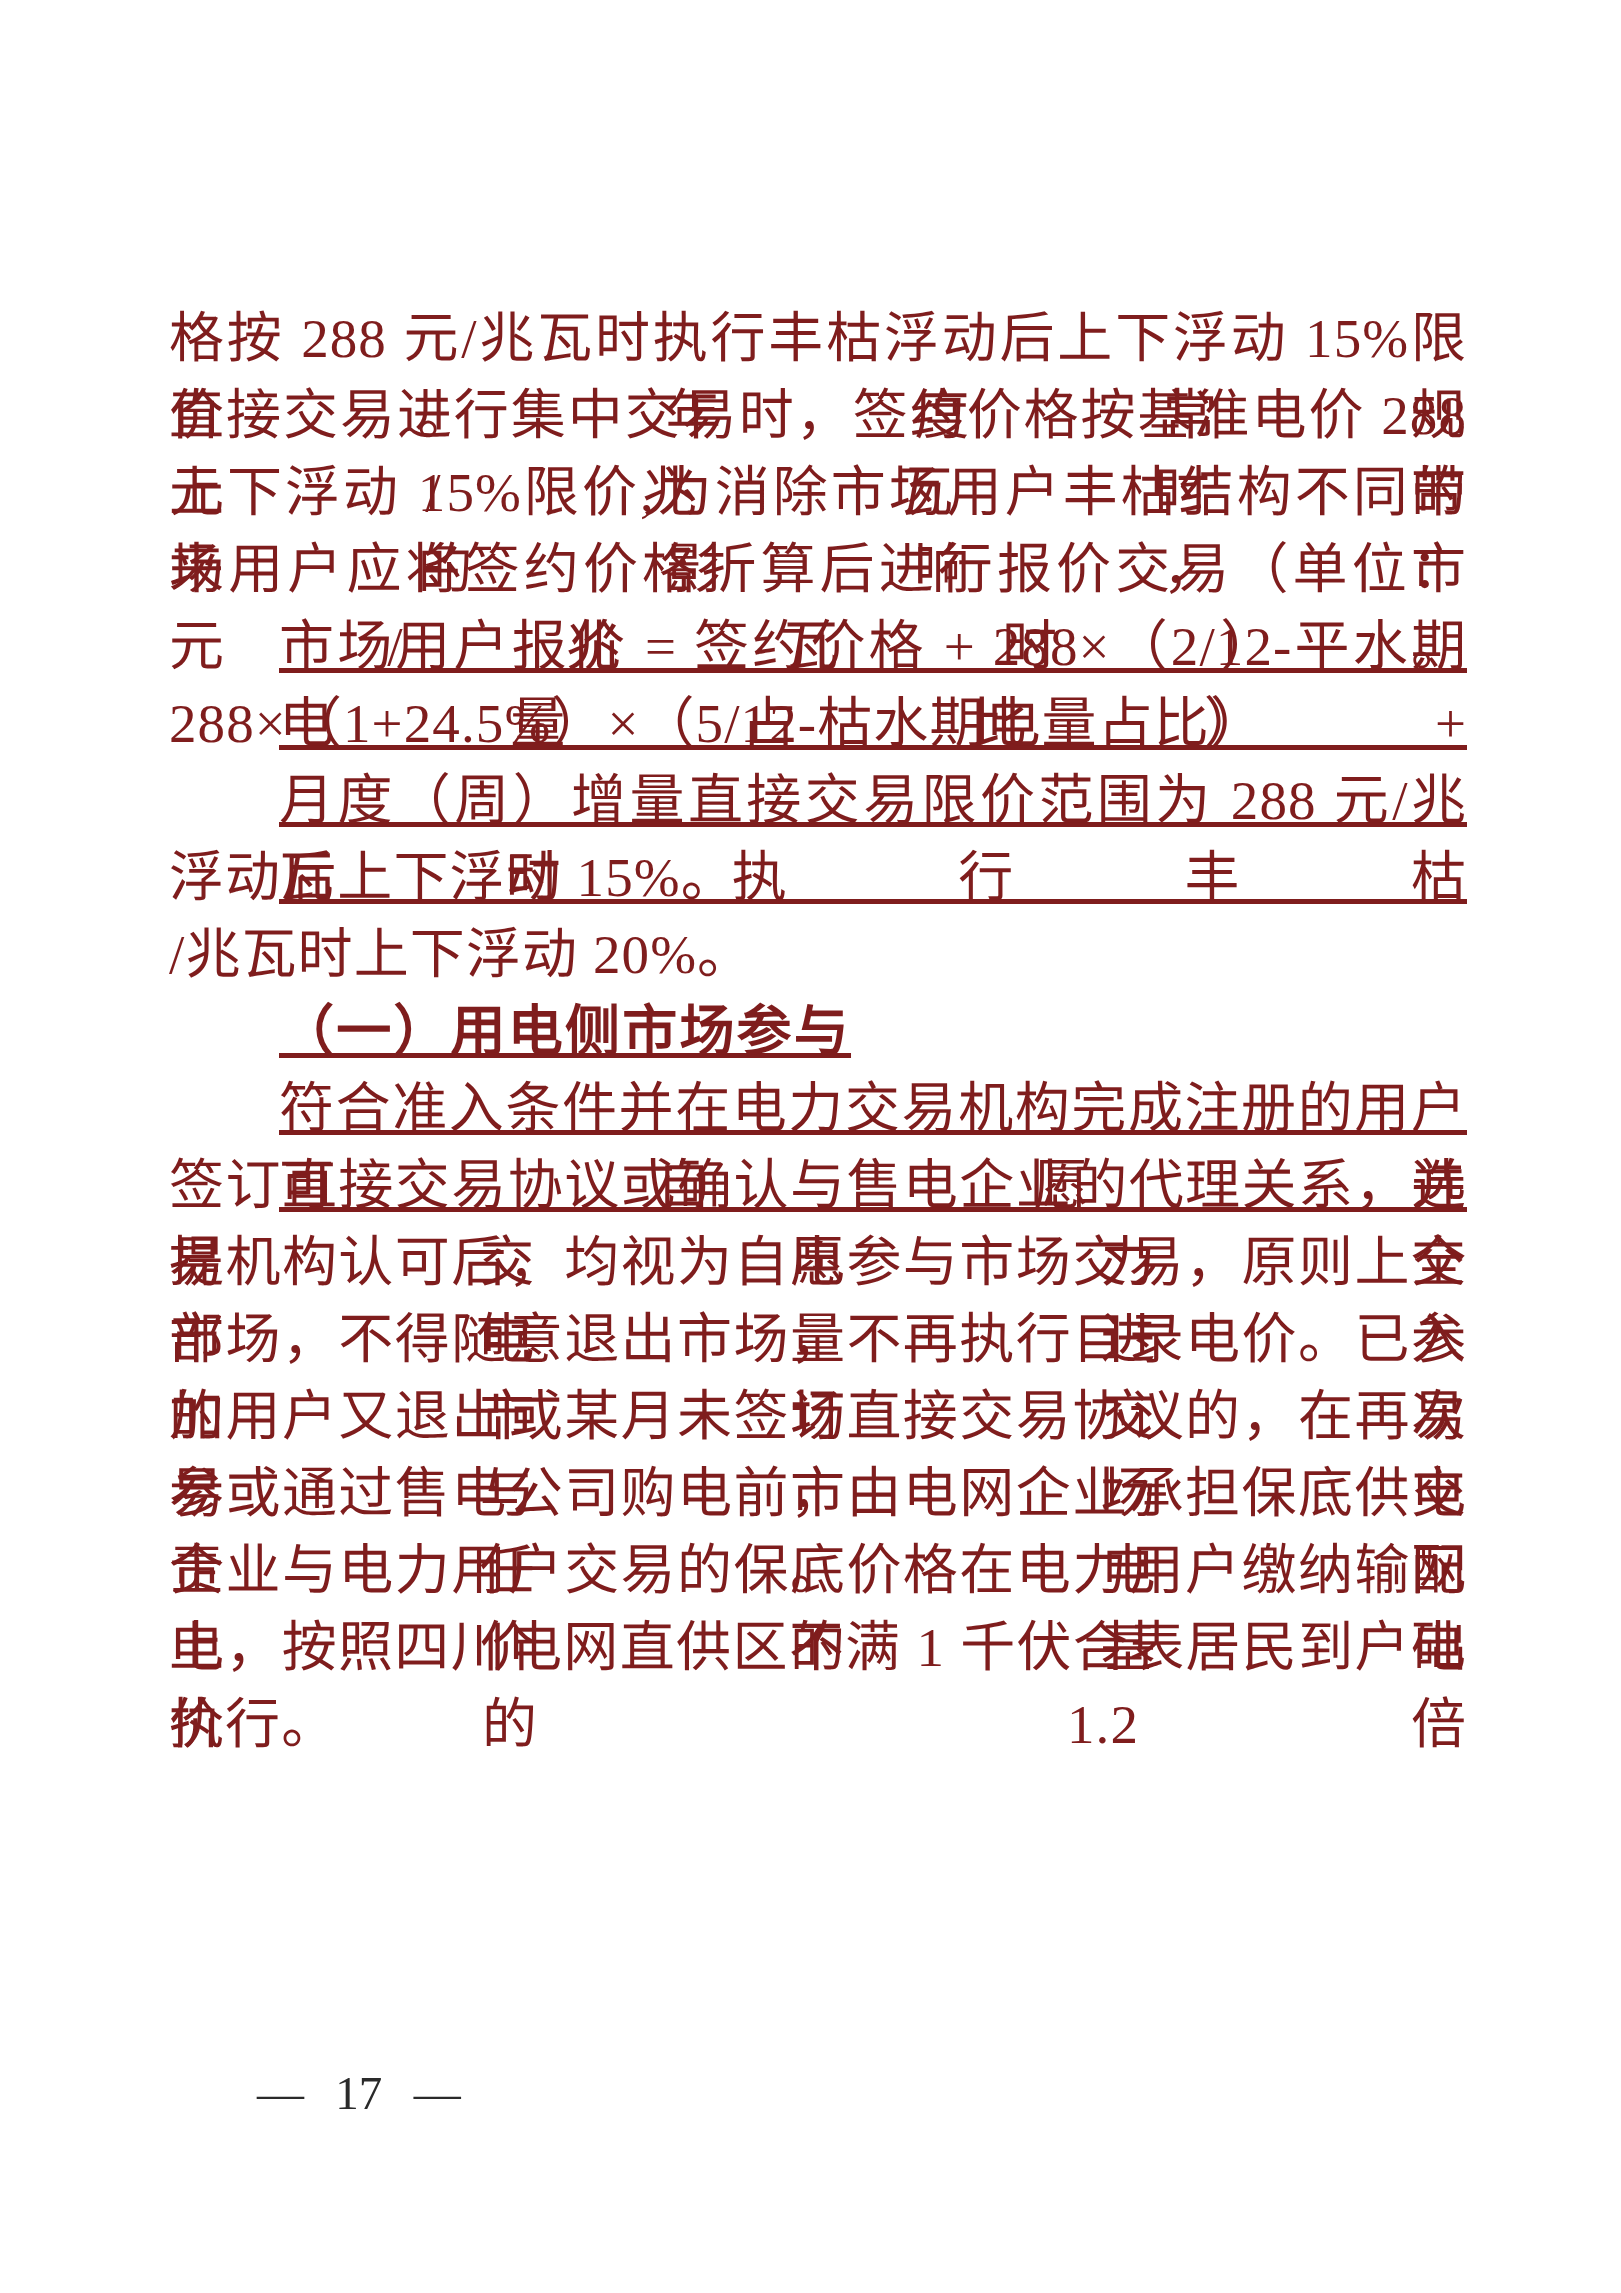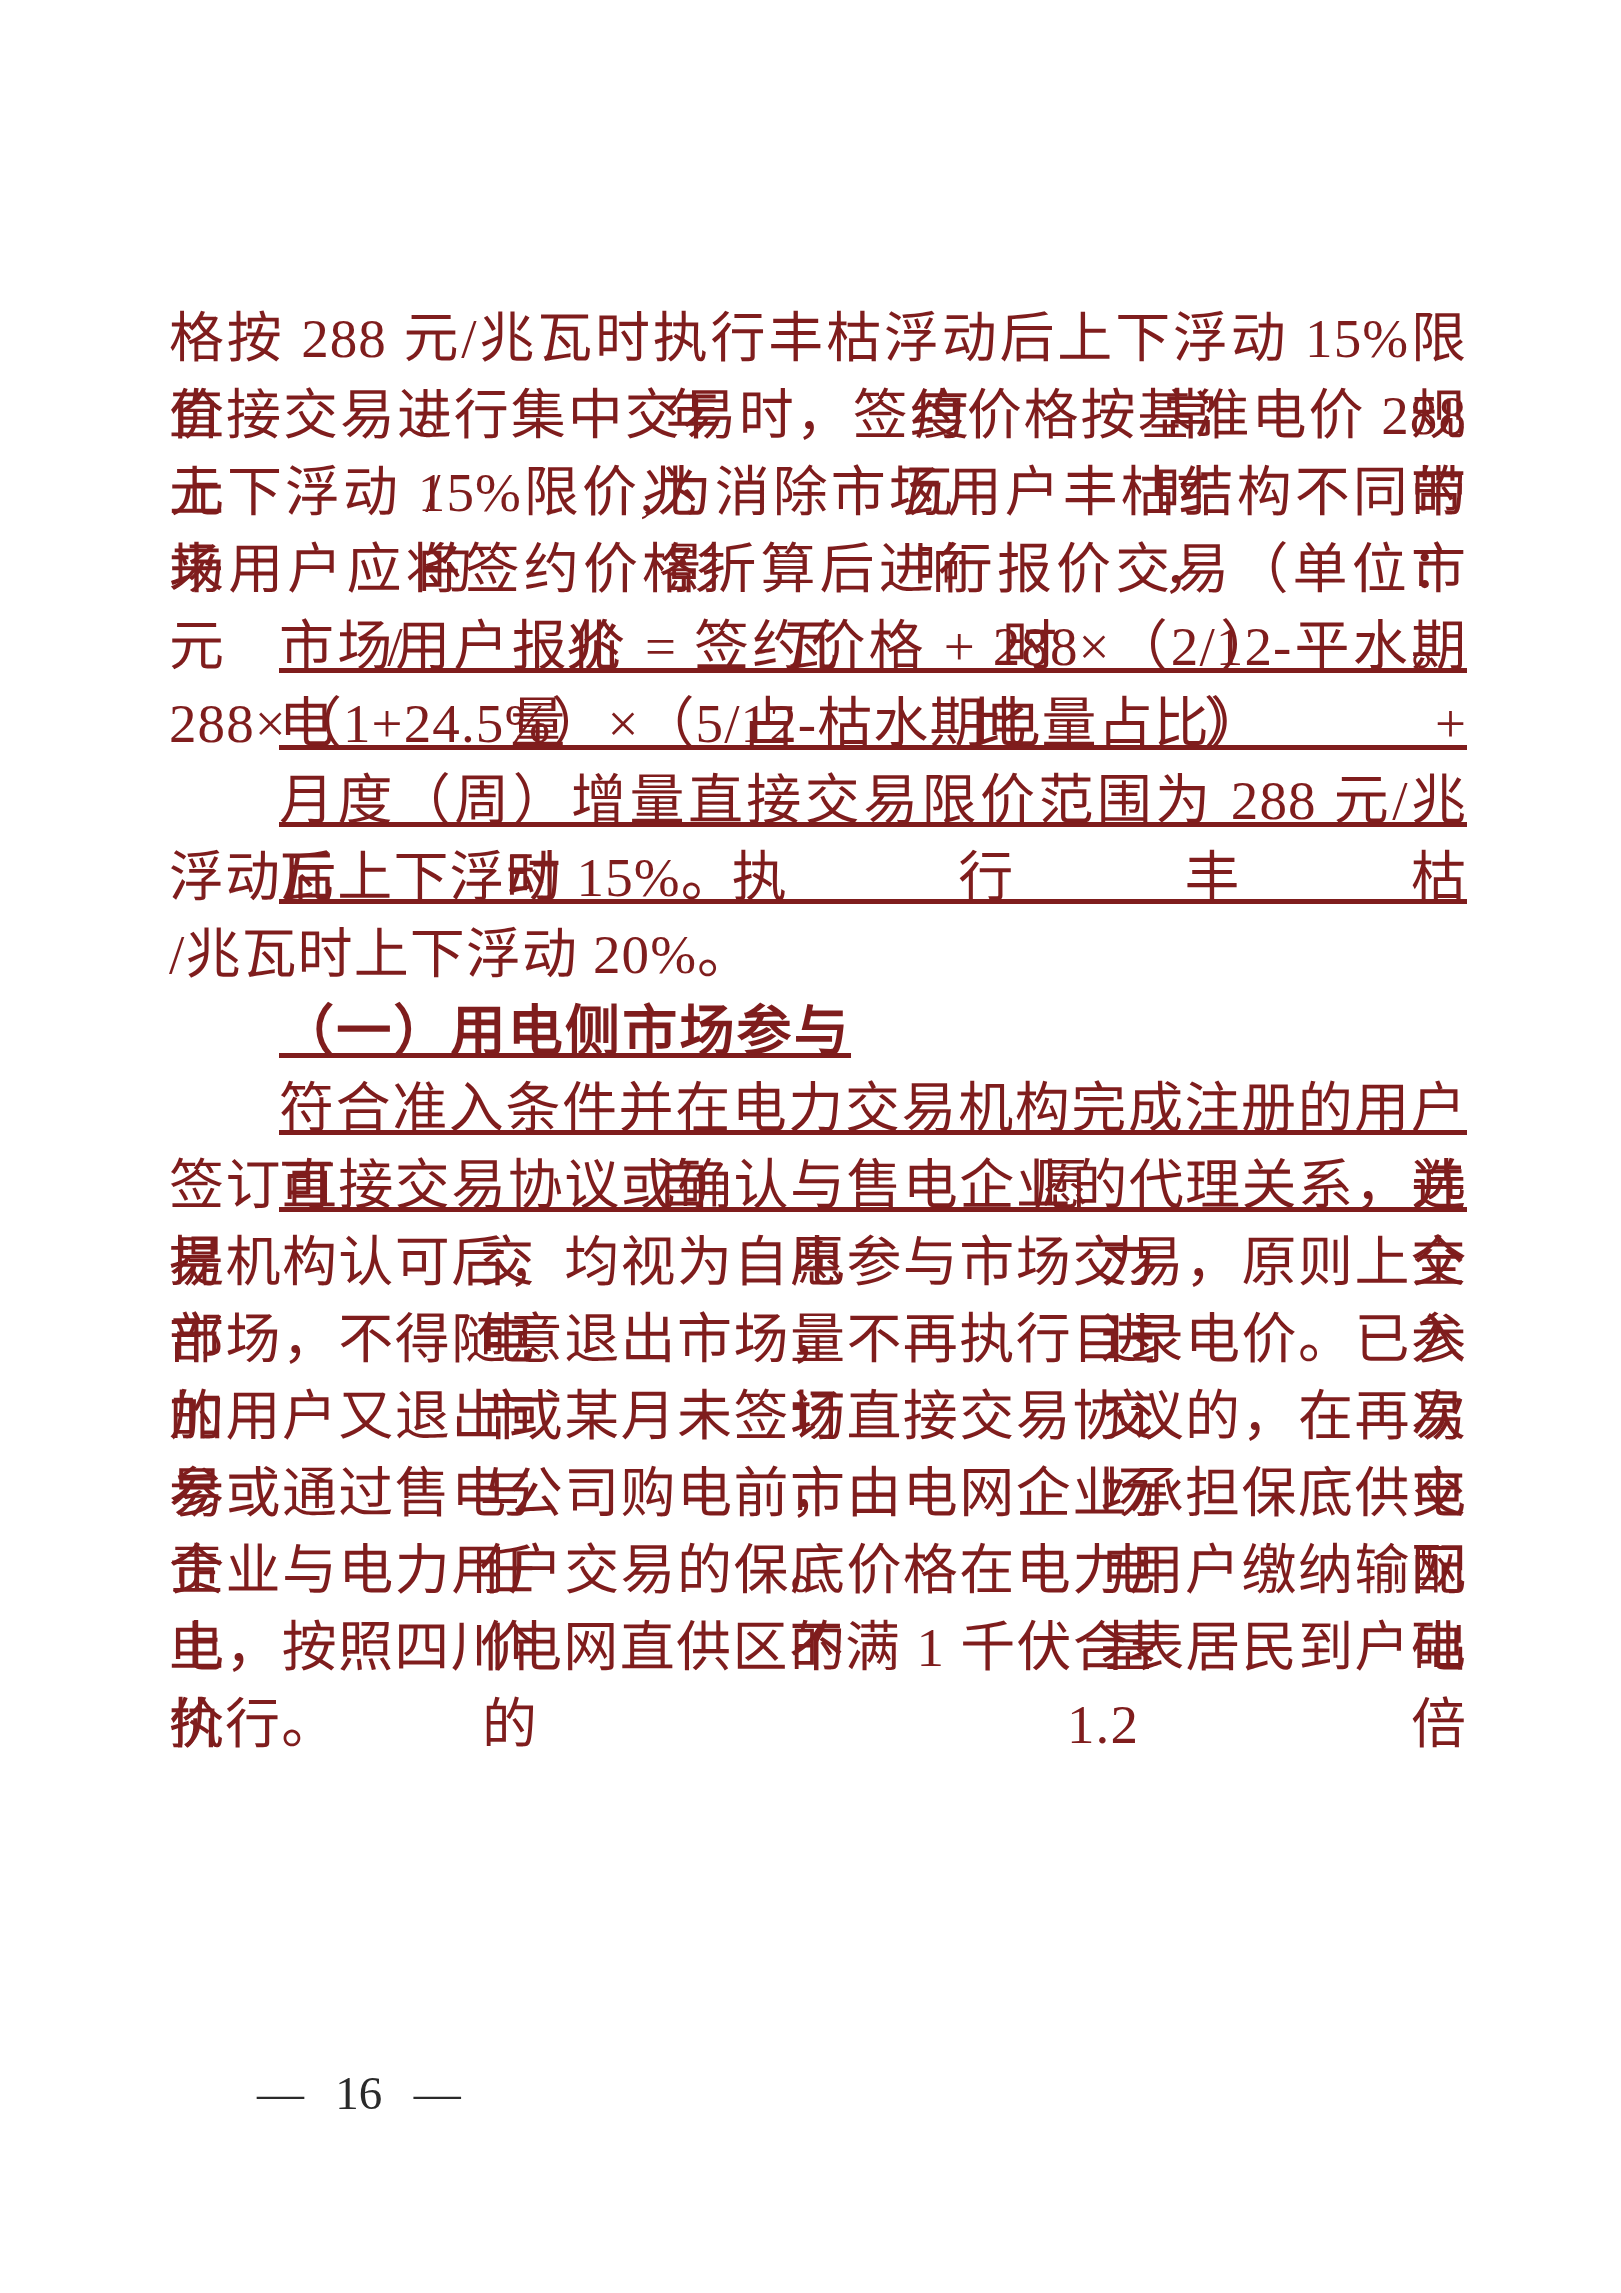--- a/index.html
+++ b/index.html
@@ -81,15 +81,15 @@
       <div class="line indent fill">符合准入条件并在电力交易机构完成注册的用户可自愿选</div>
       <div class="line fill">签订直接交易协议或确认与售电企业的代理关系，并提交电力交</div>
       <div class="line fill">易机构认可后，均视为自愿参与市场交易，原则上全部电量进入</div>
       <div class="line fill">市场，不得随意退出市场，不再执行目录电价。已参加市场交易</div>
       <div class="line fill">的用户又退出或某月未签订直接交易协议的，在再次参与市场交</div>
       <div class="line fill">易或通过售电公司购电前，由电网企业承担保底供电责任。电网</div>
       <div class="line fill">企业与电力用户交易的保底价格在电力用户缴纳输配电价的基础</div>
       <div class="line fill">上，按照四川电网直供区不满 1 千伏合表居民到户电价的 1.2 倍</div>
       <div class="line">执行。</div>
     </div>
-  <div class="footer">— 16 —</div>
+  <div class="footer">— 17 —</div>
 </div>
 
 
 </body></html>

